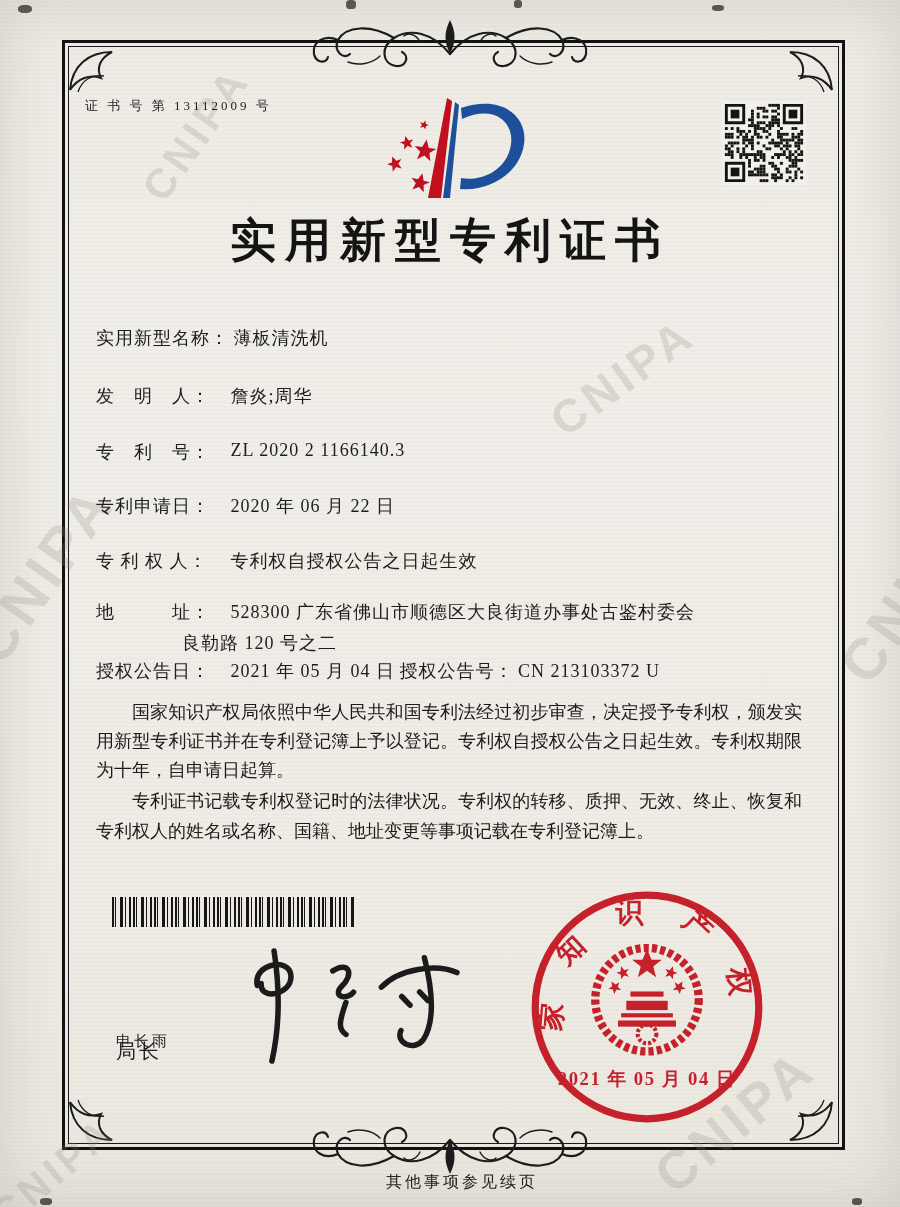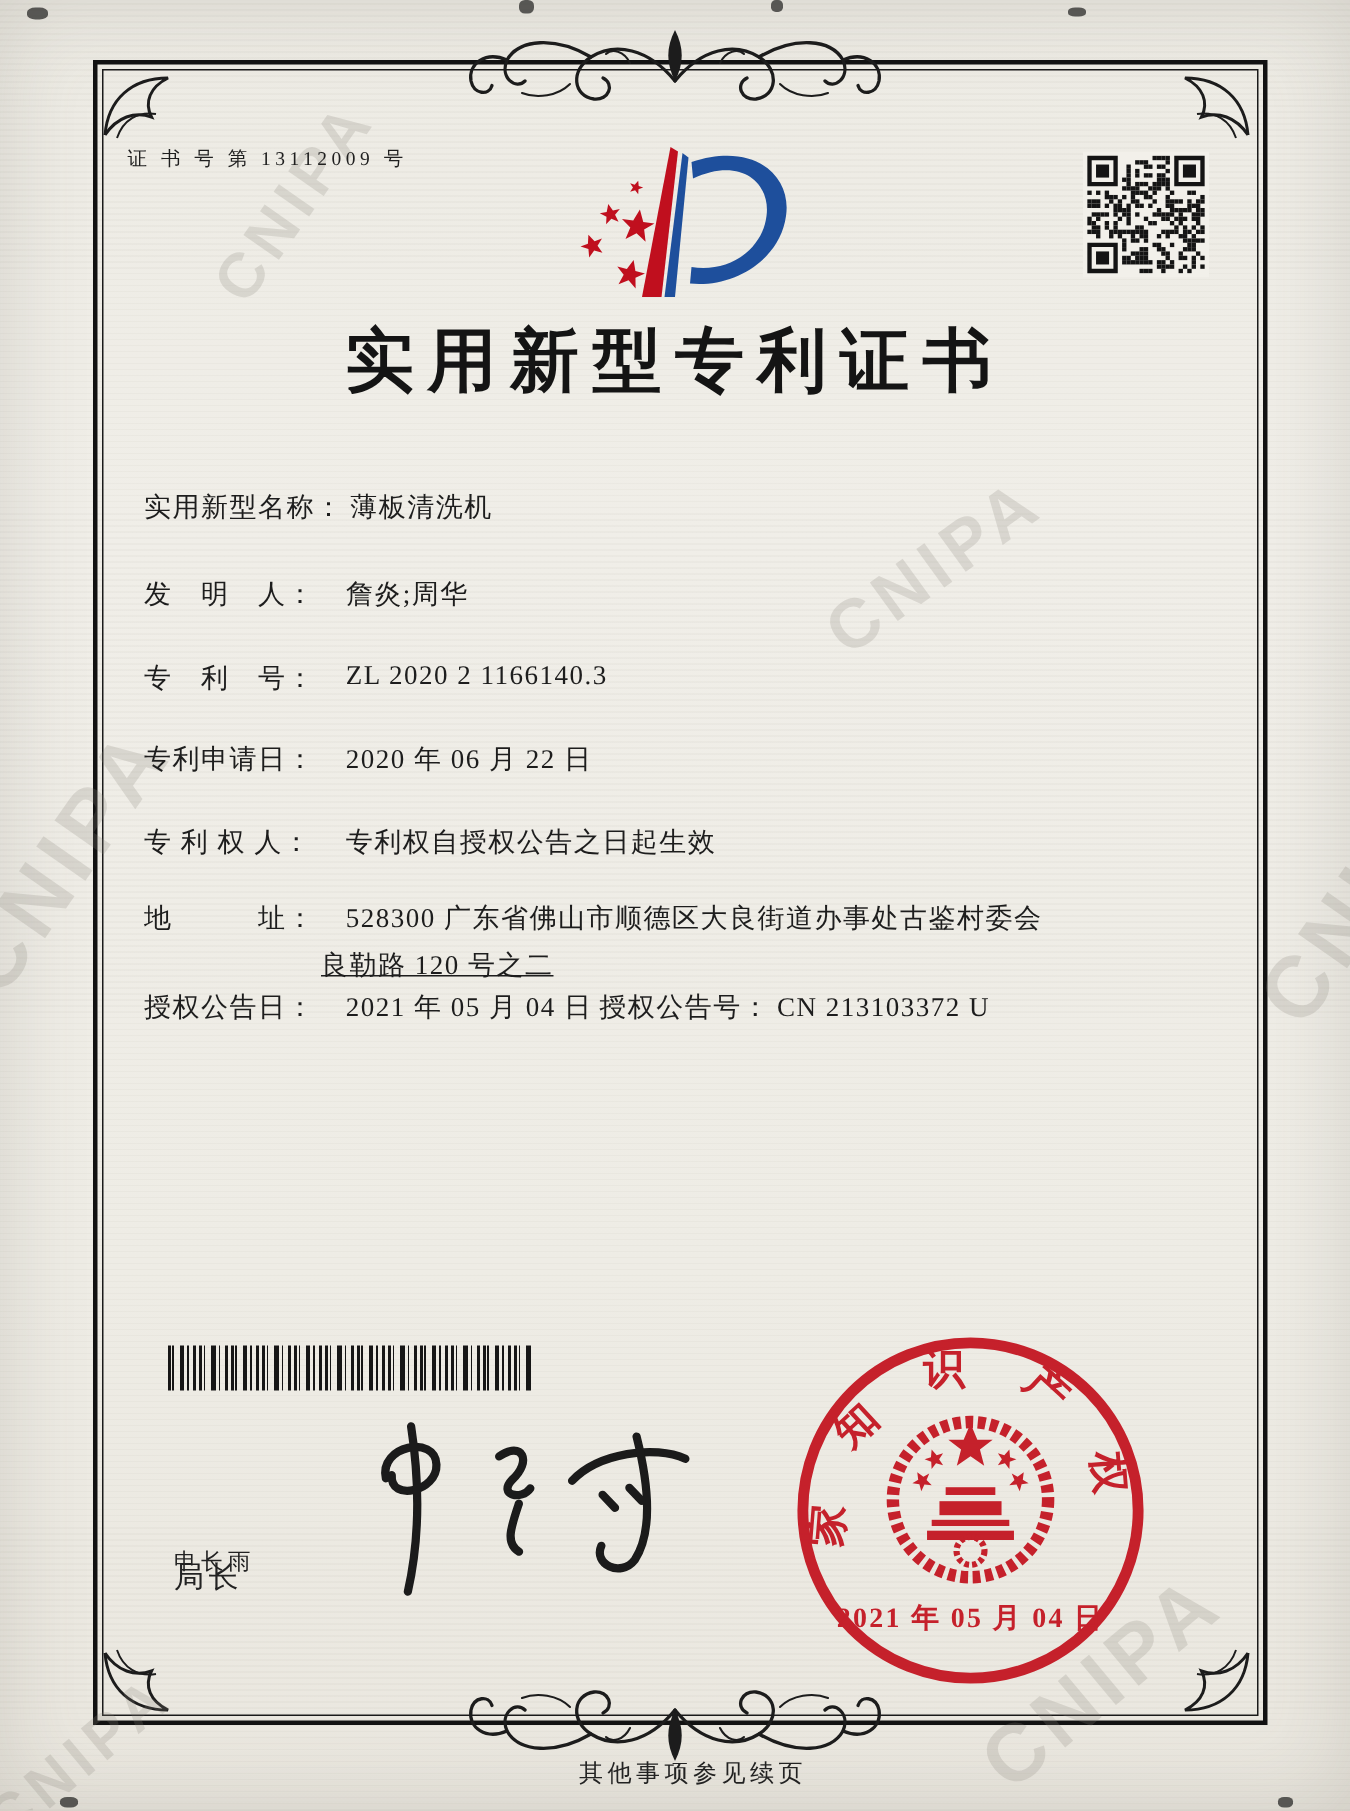--- a/index.html
+++ b/index.html
@@ -16,21 +16,21 @@
       font-weight:700;color:rgba(138,134,122,0.22);letter-spacing:5px;white-space:nowrap;}
   .certno{position:absolute;left:85px;top:97px;font-size:13px;letter-spacing:3px;color:#1f1f1f;}
   .logo{position:absolute;left:362px;top:92px;}
   .qr{position:absolute;left:722px;top:101px;width:84px;height:84px;}
   .title{position:absolute;left:0;top:210px;width:100%;text-align:center;
     font-size:46px;font-weight:700;letter-spacing:9px;color:#141414;}
   .row{position:absolute;left:96px;right:96px;font-size:18px;color:#1d1d1d;}
   .flabel{display:inline-block;min-width:130px;letter-spacing:1px;vertical-align:top;}
   .fvalue{letter-spacing:1px;}
   .r1{top:326px}.r2{top:384px}.r3{top:440px}.r4{top:494px}.r5{top:549px}.r6{top:600px}.r7{top:659px}
-  .addr2{display:block;margin-left:118px;margin-top:7px;text-decoration:underline;}
+  .addr2{display:block;margin-left:86px;margin-top:7px;}
   .flabel2{display:inline-block;letter-spacing:1px;}
   .paras{position:absolute;left:96px;top:698px;width:706px;font-size:18px;line-height:1.62;
     text-align:justify;color:#1b1b1b;}
   .paras p{margin:0 0 2px 0;text-indent:2em;}
   .barcode{position:absolute;left:112px;top:897px;width:243px;height:30px;
     background:repeating-linear-gradient(90deg,#161616 0 2px,rgba(0,0,0,0) 2px 3px,
      #161616 3px 4px,rgba(0,0,0,0) 4px 8px,#161616 8px 11px,rgba(0,0,0,0) 11px 13px,
      #161616 13px 14px,rgba(0,0,0,0) 14px 17px,#161616 17px 19px,rgba(0,0,0,0) 19px 21px);}
   .commissioner{position:absolute;left:116px;top:1038px;font-size:20px;letter-spacing:3px;color:#222;}
   .commissioner-name{position:absolute;left:116px;top:1032px;font-size:15px;letter-spacing:3px;color:#222;}
@@ -407,20 +407,24 @@
     <span class="fvalue">528300 广东省佛山市顺德区大良街道办事处古鉴村委会</span>
     <span class="fvalue addr2">良勒路 120 号之二</span>
   </div>
   <div class="row r7">
     <span class="flabel">授权公告日：</span>
     <span class="fvalue">2021 年 05 月 04 日</span>
     <span class="flabel2">授权公告号：</span>
     <span class="fvalue">CN 213103372 U</span>
   </div>
 
+  <div class="paras">
+    <p>国家知识产权局依照中华人民共和国专利法经过初步审查，决定授予专利权，颁发实用新型专利证书并在专利登记簿上予以登记。专利权自授权公告之日起生效。专利权期限为十年，自申请日起算。</p>
+    <p>专利证书记载专利权登记时的法律状况。专利权的转移、质押、无效、终止、恢复和专利权人的姓名或名称、国籍、地址变更等事项记载在专利登记簿上。</p>
+  </div>
 
   <div class="barcode"></div>
 
   <div class="commissioner">局长</div>
   <div class="commissioner-name">申长雨</div>
 
   <div class="signature">
     <span class="sr">申长雨</span>
     <svg width="235" height="130" viewBox="0 0 235 130">
       <g fill="none" stroke="#1b1b1b" stroke-width="5.5" stroke-linecap="round" stroke-linejoin="round" transform="rotate(-2 117 65)">

